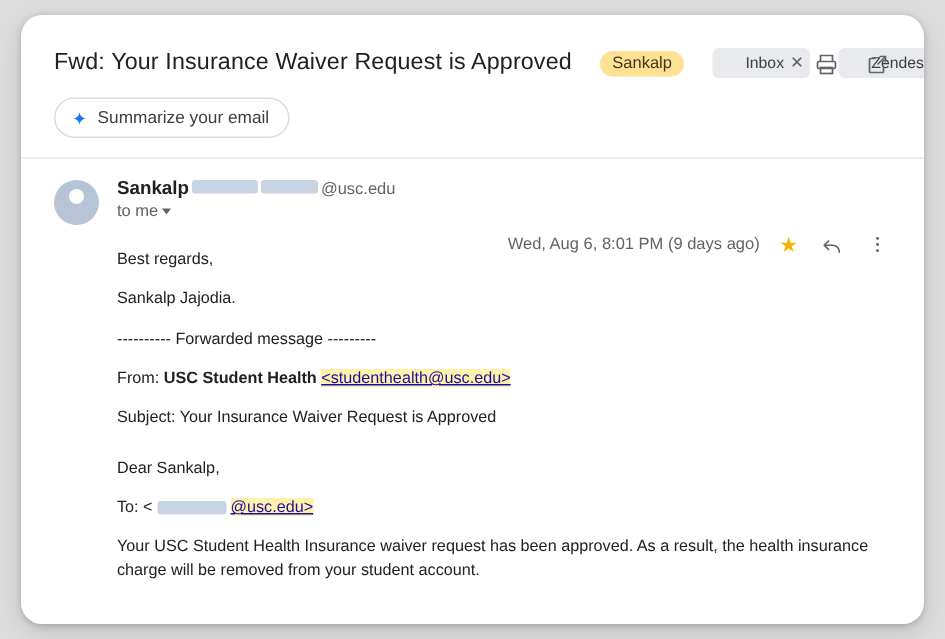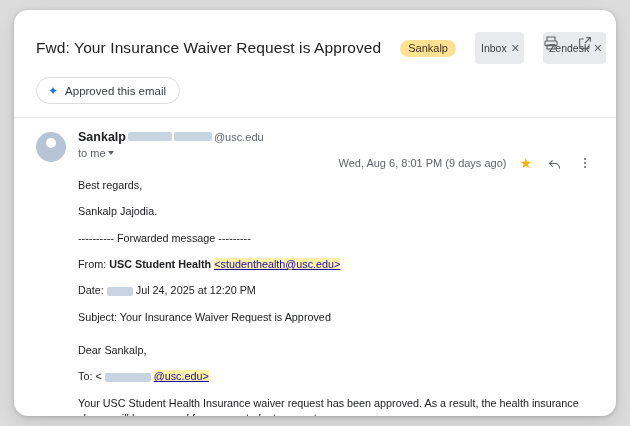--- a/index.html
+++ b/index.html
@@ -40,22 +40,22 @@
   .subject {
     font-size: 15.5px;
     color: #202124;
     font-weight: 400;
     letter-spacing: 0.1px;
     white-space: nowrap;
   }
   .chip {
     display: inline-flex;
     align-items: center;
-    height: 32px;
-    padding: 0 6px;
+    height: 20px;
+    padding: 0 22px;
     border-radius: 4px;
     font-size: 10.5px;
     color: #3c4043;
     line-height: 1;
     white-space: nowrap;
   }
   .chip-external {
     background: #fde293;
     color: #41331c;
     border-radius: 9px;
@@ -254,21 +254,21 @@
             <path d="M14 4h6v6"></path>
               <path d="M20 4l-8 8"></path>
               <path d="M18 14v5a1 1 0 0 1-1 1H5a1 1 0 0 1-1-1V7a1 1 0 0 1 1-1h5"></path>
           </svg>
         </span>
       </div>
 
       <div class="summarize-wrap">
         <span class="summarize">
           <span class="spark">✦</span>
-          <span>Approved this email</span>
+          <span>Summarize your email</span>
         </span>
       </div>
 
       <div class="divider"></div>
 
       <div class="sender-block">
         <div class="avatar">
           <span class="head"></span>
 
         </div>
@@ -309,25 +309,20 @@
         <p class="tight">Best regards,</p>
         <p>Sankalp Jajodia.</p>
 
         <p class="tight fwd-head">---------- Forwarded message ---------</p>
         <p class="tight">
           <span>From:</span>
           <span class="bold">USC Student Health</span>
           <span class="hl">&lt;studenthealth@usc.edu&gt;</span>
         </p>
         <p class="tight">
-          <span>Date:</span>
-          <span class="blk" style="width:26px"></span>
-          <span>Jul 24, 2025 at 12:20 PM</span>
-        </p>
-        <p class="tight">
           <span>Subject:</span>
           <span>Your Insurance Waiver Request is Approved</span>
         </p>
         <p style="margin-top:18px">Dear Sankalp,</p>
 
         <p>
           <span>To: &lt;</span>
           <span class="blk" style="width:46px"></span>
           <span class="hl">@usc.edu&gt;</span>
         </p>

